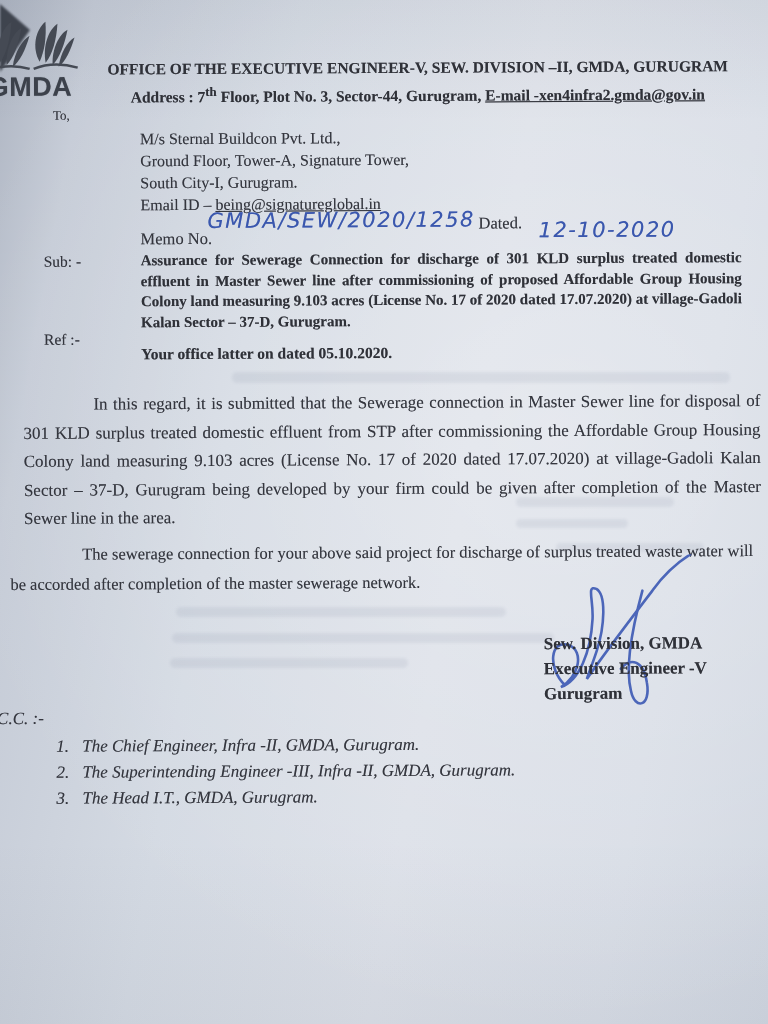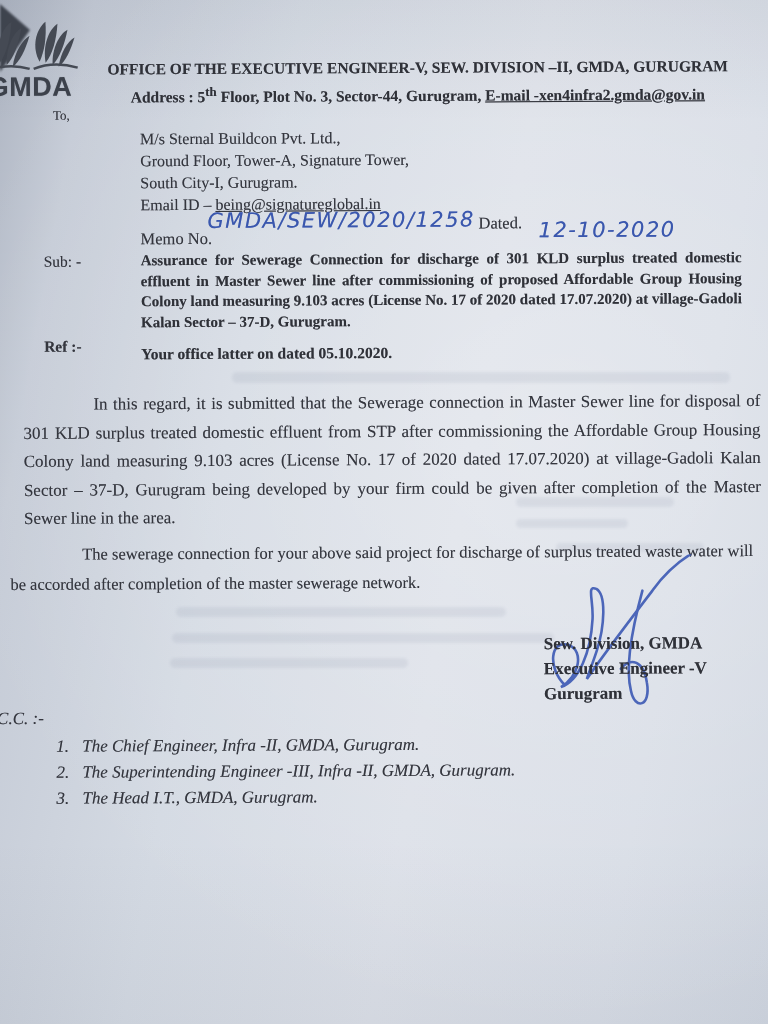--- a/index.html
+++ b/index.html
@@ -50,21 +50,21 @@
     font-family:"DejaVu Sans", sans-serif;font-style:italic;
     color:#3a57ae;font-size:21px;letter-spacing:1.5px;
     text-shadow:0 0 0.5px rgba(58,87,174,0.5);white-space:nowrap;
   }
 
   .sub-label{left:45px;top:251px;font-weight:normal;font-size:15.5px;}
   .sub-text{
     left:142px;top:249px;width:601px;font-weight:bold;font-size:15px;
     line-height:20.5px;text-align:justify;color:#2f3138;
   }
-  .ref-label{left:45px;top:336px;font-weight:bold;font-size:15.5px;}
+  .ref-label{left:45px;top:329px;font-weight:normal;font-size:15.5px;}
   .ref-text{left:142px;top:344px;font-weight:bold;font-size:15.5px;color:#2f3138;}
 
   .para1{
     left:24px;top:389px;width:737px;font-size:17px;line-height:28.5px;
     text-align:justify;text-indent:70px;
   }
   .para2{
     left:10px;top:538px;width:752px;font-size:16.5px;line-height:30px;
     text-indent:72px;
   }
@@ -116,21 +116,21 @@
             <path d="M71 49 C 73 35 80 24 87 20 C 83 33 78 44 71 49 Z"></path>
           </g>
           <path d="M0 52 Q 22 45 42 51 M 46 51 Q 66 43 90 50" stroke="#454a54" stroke-width="2.5" fill="none"></path>
         </svg>
       </span>
       <div class="logo-text">GMDA</div>
     </div>
 
     <div class="abs header soft">
       <div>OFFICE OF THE EXECUTIVE ENGINEER-V, SEW. DIVISION –II, GMDA, GURUGRAM</div>
-      <div><span>Address : 5</span><sup>th</sup><span> Floor, Plot No. 3, Sector-44, Gurugram, </span><span class="u">E-mail -xen4infra2.gmda@gov.in</span></div>
+      <div><span>Address : 7</span><sup>th</sup><span> Floor, Plot No. 3, Sector-44, Gurugram, </span><span class="u">E-mail -xen4infra2.gmda@gov.in</span></div>
     </div>
 
     <div class="abs to soft">To,</div>
 
     <div class="abs recipient soft">
       <div>M/s Sternal Buildcon Pvt. Ltd.,</div>
       <div>Ground Floor, Tower-A, Signature Tower,</div>
       <div>South City-I, Gurugram.</div>
       <div><span>Email ID – </span><span class="u">being@signatureglobal.in</span></div>
     </div>

